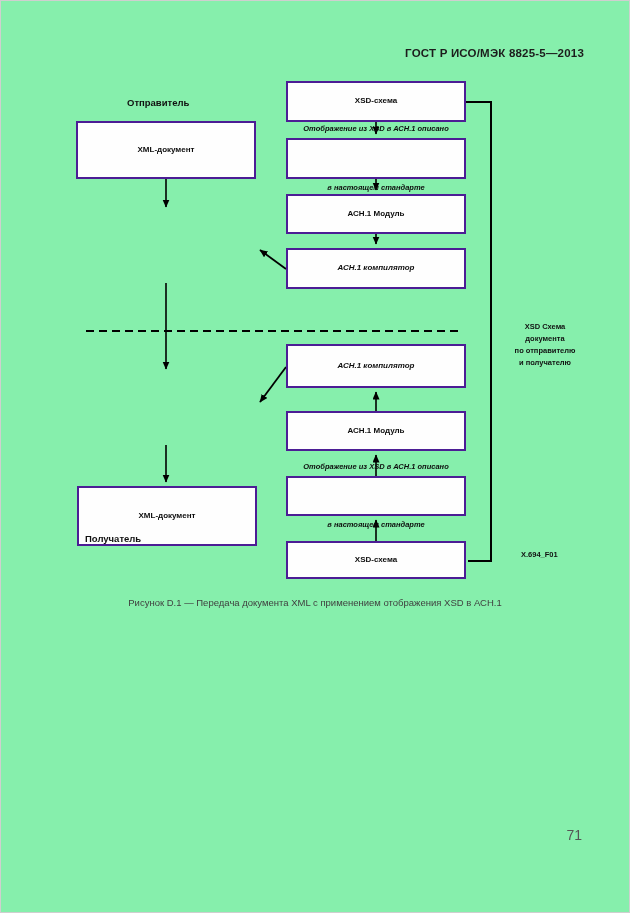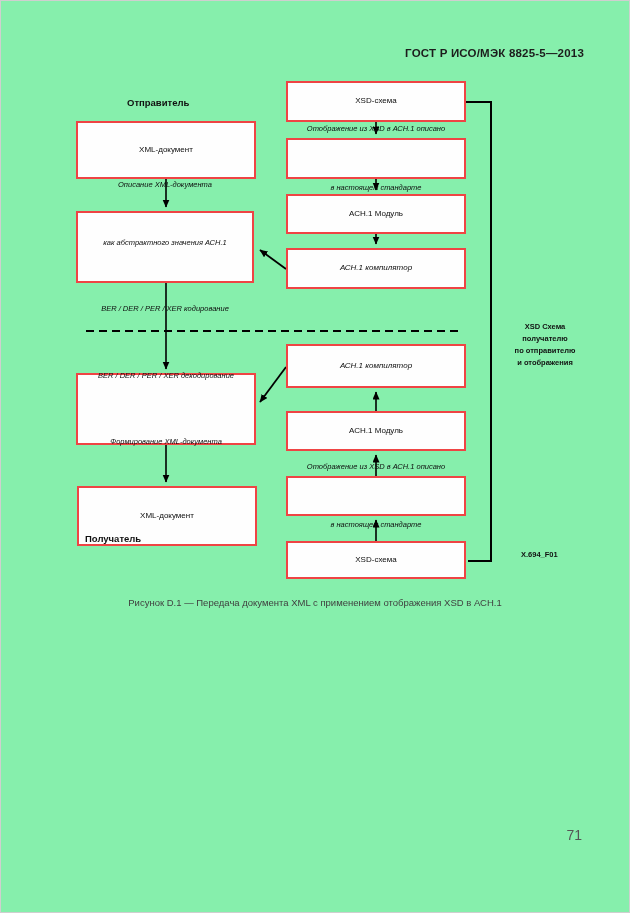--- a/index.html
+++ b/index.html
@@ -1,19 +1,19 @@
 <!DOCTYPE html>
 <html><head>
 <meta charset="utf-8">
 <style>
   html,body{margin:0;padding:0;background:#e9e9e9;font-family:"Liberation Sans",sans-serif;}
   .page{position:relative;width:628px;height:911px;background:#86efac;border:1px solid #cfcfcf;overflow:hidden;}
   .hdr{position:absolute;top:46px;left:0;width:583px;text-align:right;font-size:11.5px;font-weight:bold;color:#1c1c1c;letter-spacing:.2px;}
   .zone-label{position:absolute;font-size:9.5px;font-weight:bold;color:#111;}
-  .box{position:absolute;border:2px solid #ef4444;background:#fefefe;display:flex;flex-direction:column;align-items:center;justify-content:center;text-align:center;font-weight:normal;font-size:7.5px;color:#0d0d0d;line-height:1.35;padding:2px;box-sizing:border-box;}
+  .box{position:absolute;border:2px solid #4c1d95;background:#fefefe;display:flex;flex-direction:column;align-items:center;justify-content:center;text-align:center;font-weight:bold;font-size:7.5px;color:#0d0d0d;line-height:1.35;padding:2px;box-sizing:border-box;}
   .it{font-style:italic;gap:48px;}
   .gap-top{margin-top:8px;}
   svg.wires{position:absolute;left:0;top:0;pointer-events:none;}
   .side-note{position:absolute;left:497px;top:306px;width:94px;text-align:center;font-size:7.5px;font-weight:bold;color:#111;line-height:1.6;margin-top:14px;}
   .fig-id{position:absolute;left:492px;top:549px;font-size:7.5px;font-weight:bold;color:#111;margin-left:28px;}
   .caption{position:absolute;top:596px;left:0;width:100%;text-align:center;font-size:9.5px;color:#3f3f3f;}
   .pagenum{position:absolute;top:826px;right:47px;font-size:14px;color:#555;}
 </style>
 </head>
 <body>
@@ -42,30 +42,21 @@
     <polyline points="465,101 490,101 490,560 467,560" fill="none" stroke="#000" stroke-width="2"></polyline>
     <line x1="85" y1="330" x2="460" y2="330" stroke="#000" stroke-width="2" stroke-dasharray="8,5"></line>
   </svg>
 
   <div class="zone-label" style="left:84px;top:96px;margin-left:42px;">Отправитель</div>
 
   <div class="box" style="left:75px;top:120px;width:180px;height:58px;font-size:8px;">
     <span>XML-документ</span>
   </div>
 
-  <div class="box it" style="left:75px;top:210px;width:178px;height:72px;">
-    <span>Описание XML-документа</span>
-    <span>как абстрактного значения АСН.1</span>
-    <span class="gap-top">BER / DER / PER / XER кодирование</span>
-  </div>
 
-  <div class="box it" style="left:75px;top:372px;width:180px;height:72px;">
-    <span>BER / DER / PER / XER декодирование</span>
-    <span class="gap-top">Формирование XML-документа</span>
-  </div>
 
   <div class="box" style="left:76px;top:485px;width:180px;height:60px;font-size:8px;">
     <span>XML-документ</span>
   </div>
 
   <div class="zone-label" style="left:84px;top:532px;">Получатель</div>
 
   <div class="box" style="left:285px;top:80px;width:180px;height:41px;font-size:8px;">
     <span>XSD-схема</span>
   </div>
@@ -95,23 +86,23 @@
     <span>Отображение из XSD в АСН.1 описано</span>
     <span>в настоящем стандарте</span>
   </div>
 
   <div class="box" style="left:285px;top:540px;width:180px;height:38px;font-size:8px;">
     <span>XSD-схема</span>
   </div>
 
   <div class="side-note">
     <div>XSD Схема</div>
-    <div>получателю</div>
+    <div>документа</div>
     <div>по отправителю</div>
-    <div>и отображения</div>
+    <div>и получателю</div>
   </div>
 
   <div class="fig-id">X.694_F01</div>
 
   <div class="caption">Рисунок D.1 — Передача документа XML с применением отображения XSD в АСН.1</div>
 
   <div class="pagenum">71</div>
 
 </div>
 

